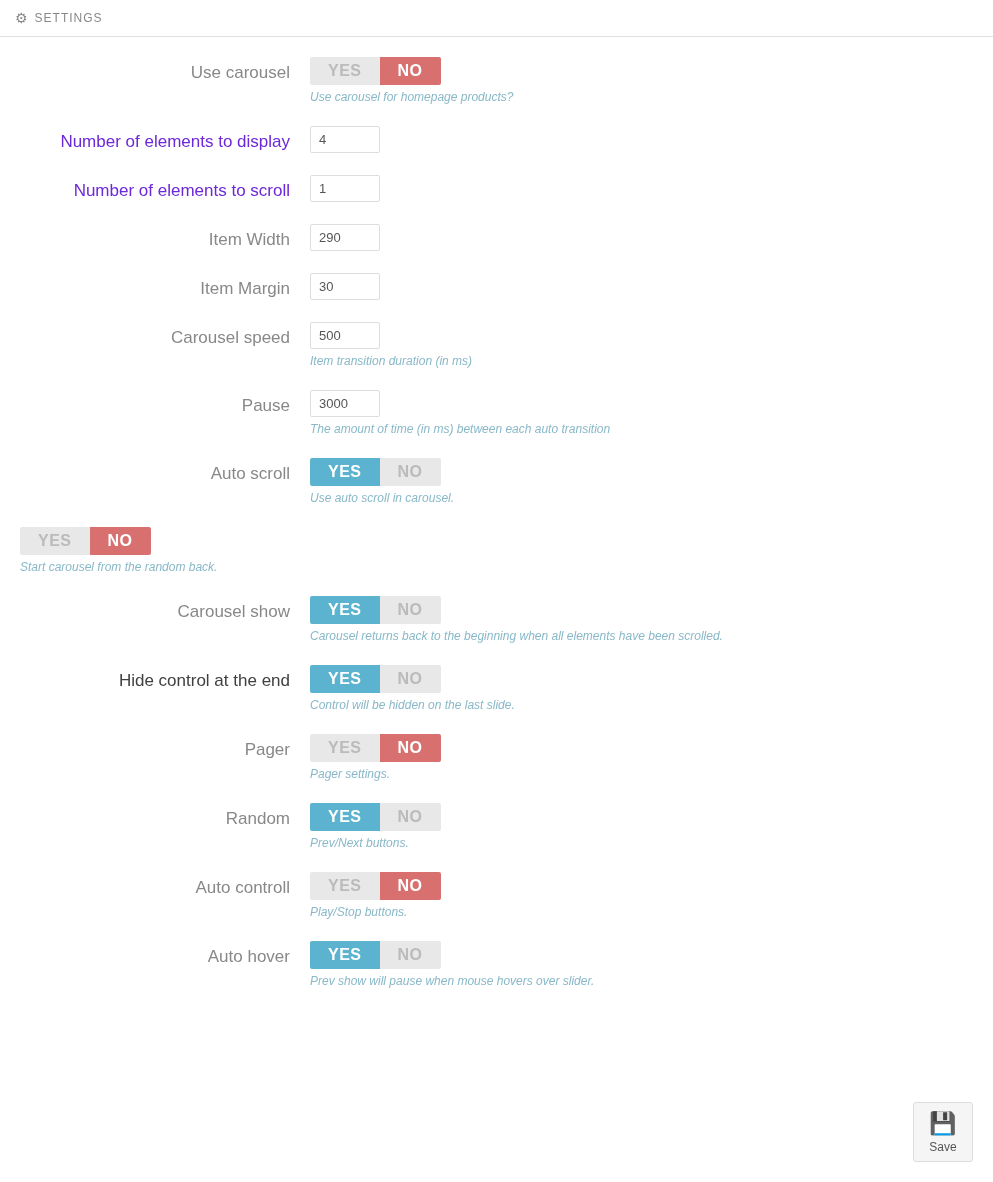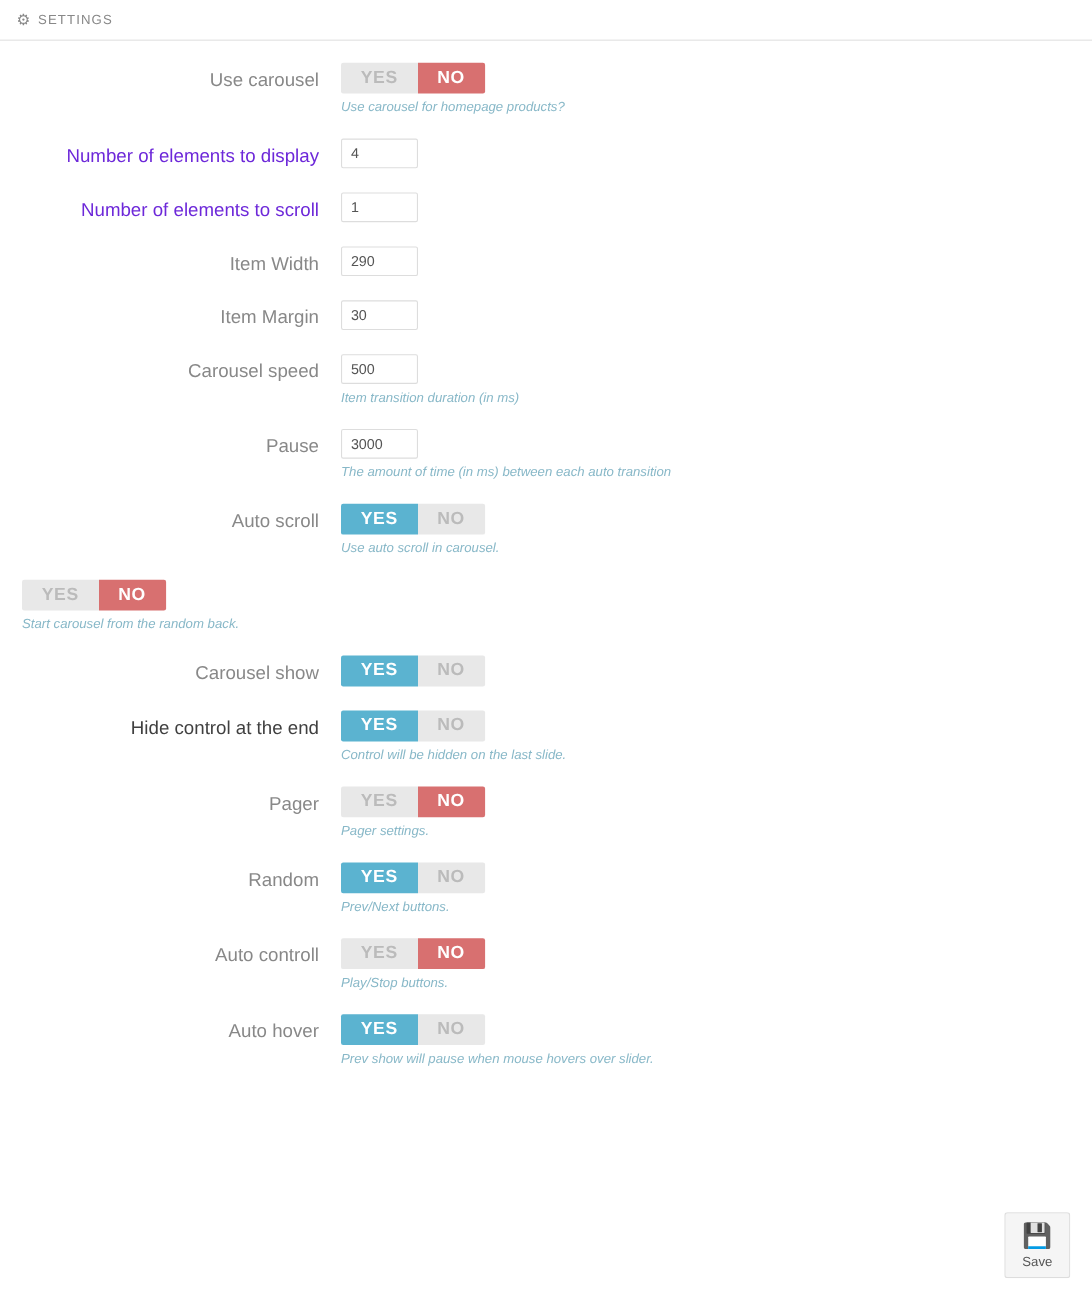--- a/index.html
+++ b/index.html
@@ -199,20 +199,21 @@
         <div class="hint-text">Start carousel from the random back.</div>
       </div>
     </div>
     <div class="form-row">
       <div class="form-label">Carousel show</div>
       <div class="form-control-area">
         <div class="toggle-group">
           <button class="toggle-btn yes active-yes">YES</button>
           <button class="toggle-btn no inactive">NO</button>
         </div>
+        <div class="hint-text">Carousel returns back to the beginning when all elements have been scrolled.</div>
       </div>
     </div>
     <div class="form-row">
       <div class="form-label highlight">Hide control at the end</div>
       <div class="form-control-area">
         <div class="toggle-group">
           <button class="toggle-btn yes active-yes">YES</button>
           <button class="toggle-btn no inactive">NO</button>
         </div>
         <div class="hint-text">Control will be hidden on the last slide.</div>

